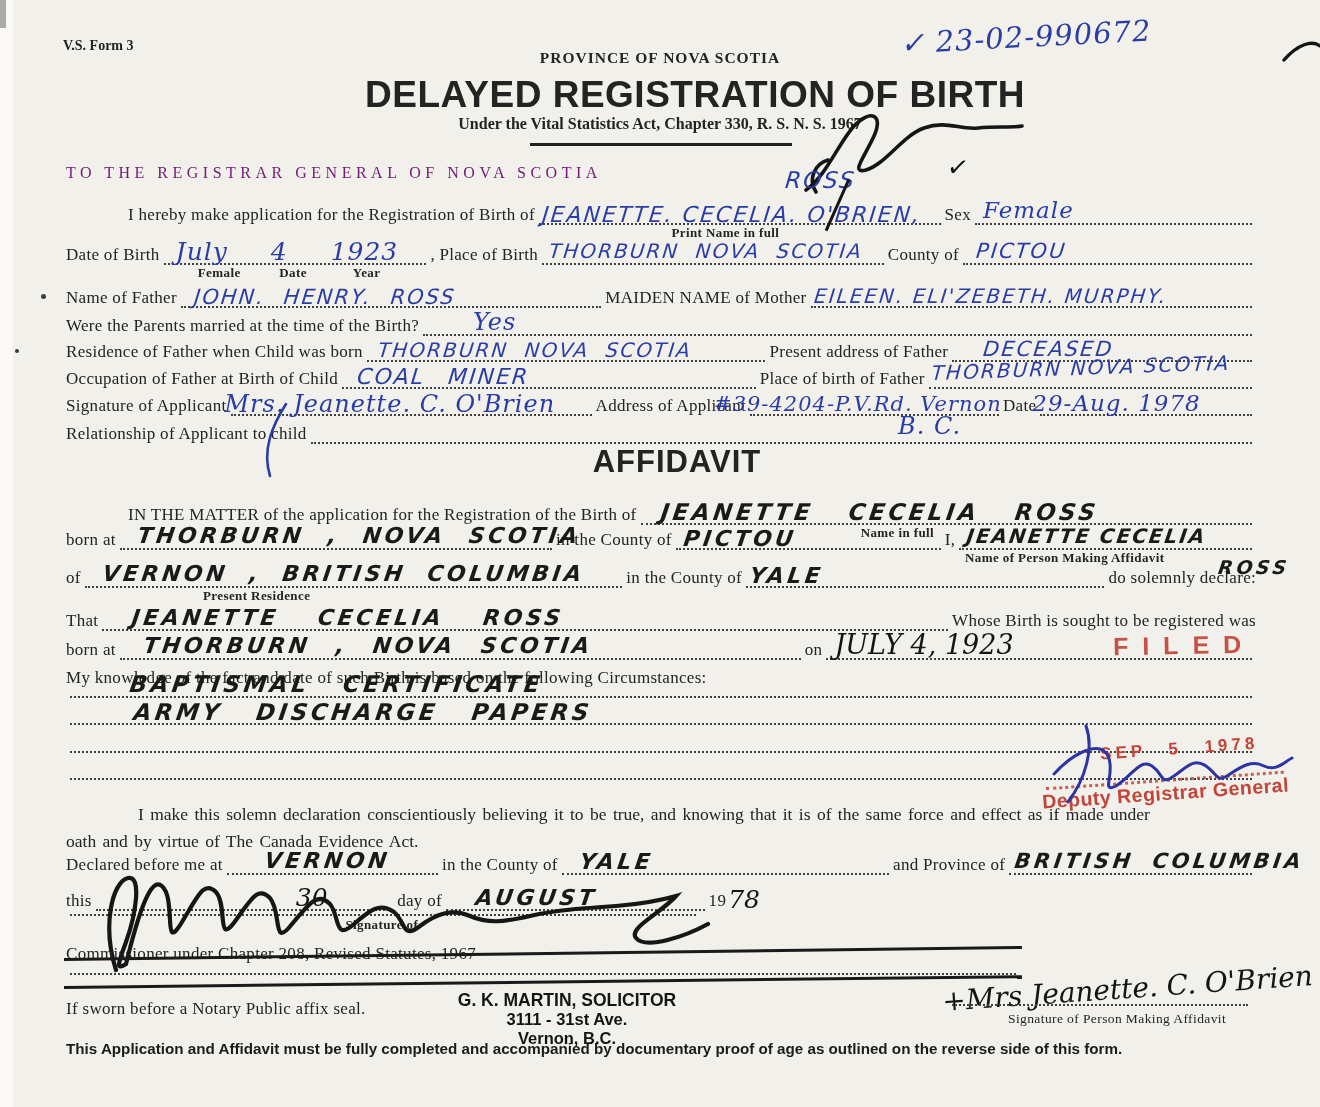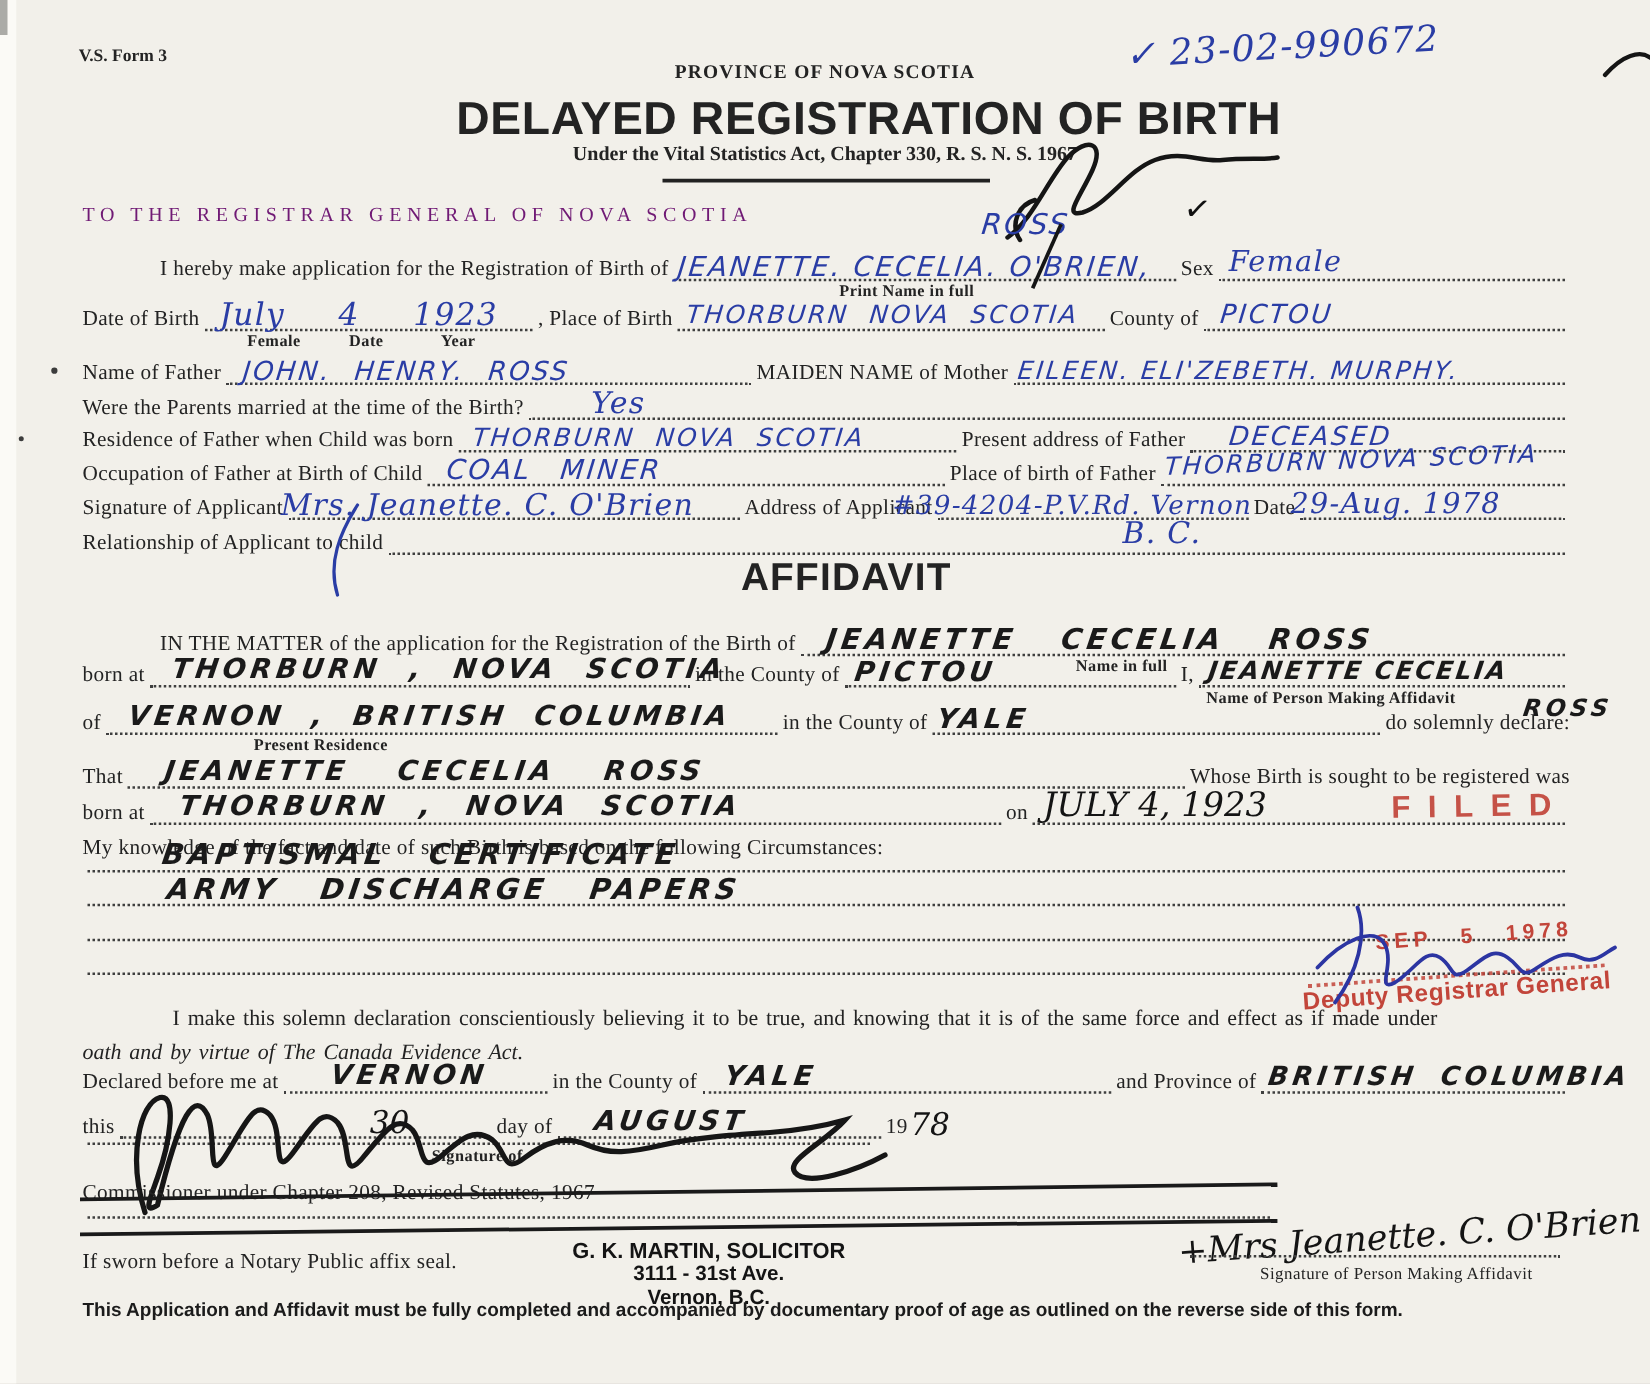--- a/index.html
+++ b/index.html
@@ -242,21 +242,21 @@
   <div class="stamp" style="left:1113px;top:633px;font-size:25px;letter-spacing:14px;transform:rotate(-1deg);opacity:.92;">FILED</div>
   <div class="stamp" style="left:1100px;top:740px;font-size:17px;letter-spacing:4px;word-spacing:14px;transform:rotate(-4deg);">SEP 5 1978</div>
   <div style="position:absolute;left:1046px;top:779px;width:238px;border-top:3px dotted #c2453a;transform:rotate(-4deg);opacity:.85;"></div>
   <div class="stamp" style="left:1042px;top:784px;font-size:19.5px;letter-spacing:.5px;transform:rotate(-4deg);">Deputy Registrar General</div>
   <svg class="sig-svg" style="left:1030px;top:712px;" width="270" height="95" viewBox="0 0 270 95">
     <path d="M56,14 C64,36 56,66 38,90 M24,62 C44,40 70,28 78,44 C86,60 70,82 86,74 C102,64 110,46 122,54 C134,62 130,74 144,64 C158,54 164,46 176,54 C188,62 186,72 200,62 C212,54 222,48 234,54 C246,60 254,50 262,46" fill="none" stroke="#2c35a2" stroke-width="3" stroke-linecap="round"></path>
   </svg>
 
   <div style="position:absolute;left:66px;right:58px;top:801px;font-size:17.5px;line-height:27px;word-spacing:2px;">
     <span style="display:block;text-indent:72px;white-space:nowrap;">I make this solemn declaration conscientiously believing it to be true, and knowing that it is of the same force and effect as if made under</span>
-    <span style="display:block;font-style:italic;">oath and by virtue of The Canada Evidence Act.</span>
+    <span style="display:block;">oath and by virtue of The Canada Evidence Act.</span>
   </div>
 
   <div class="row" style="top:855px;">
     <span class="lbl">Declared before me at</span>
     <span class="fill" style="flex:1.0;">
       <span class="val hpk" style="left:36px;bottom:0;">VERNON</span>
     </span>
     <span class="lbl">in the County of</span>
     <span class="fill" style="flex:1.55;">
       <span class="val hpk" style="left:16px;bottom:-1px;">YALE</span>

